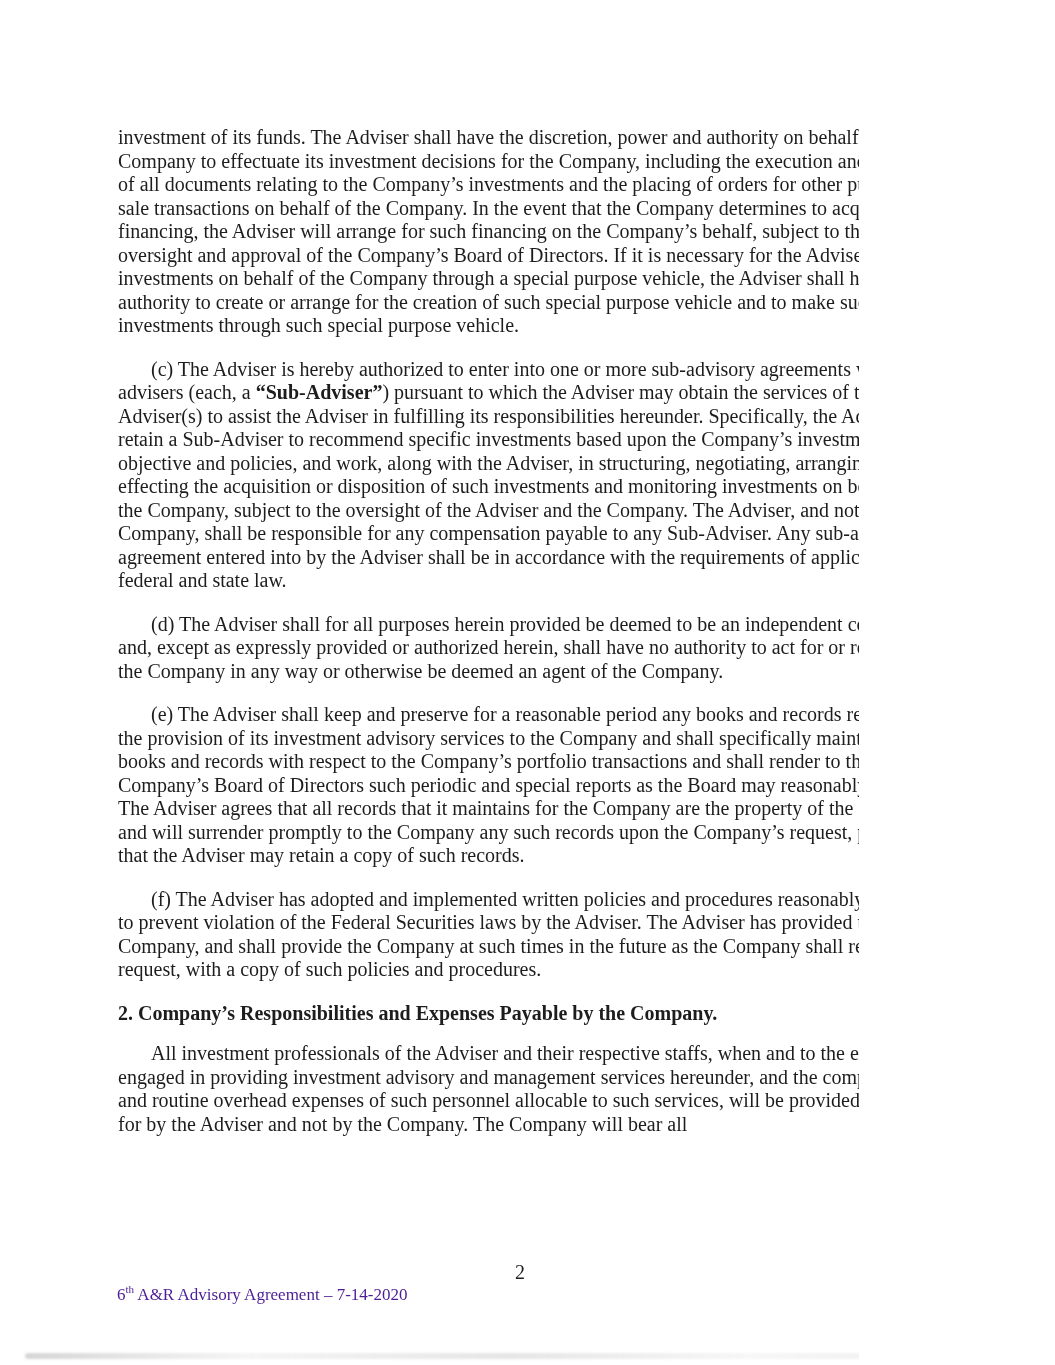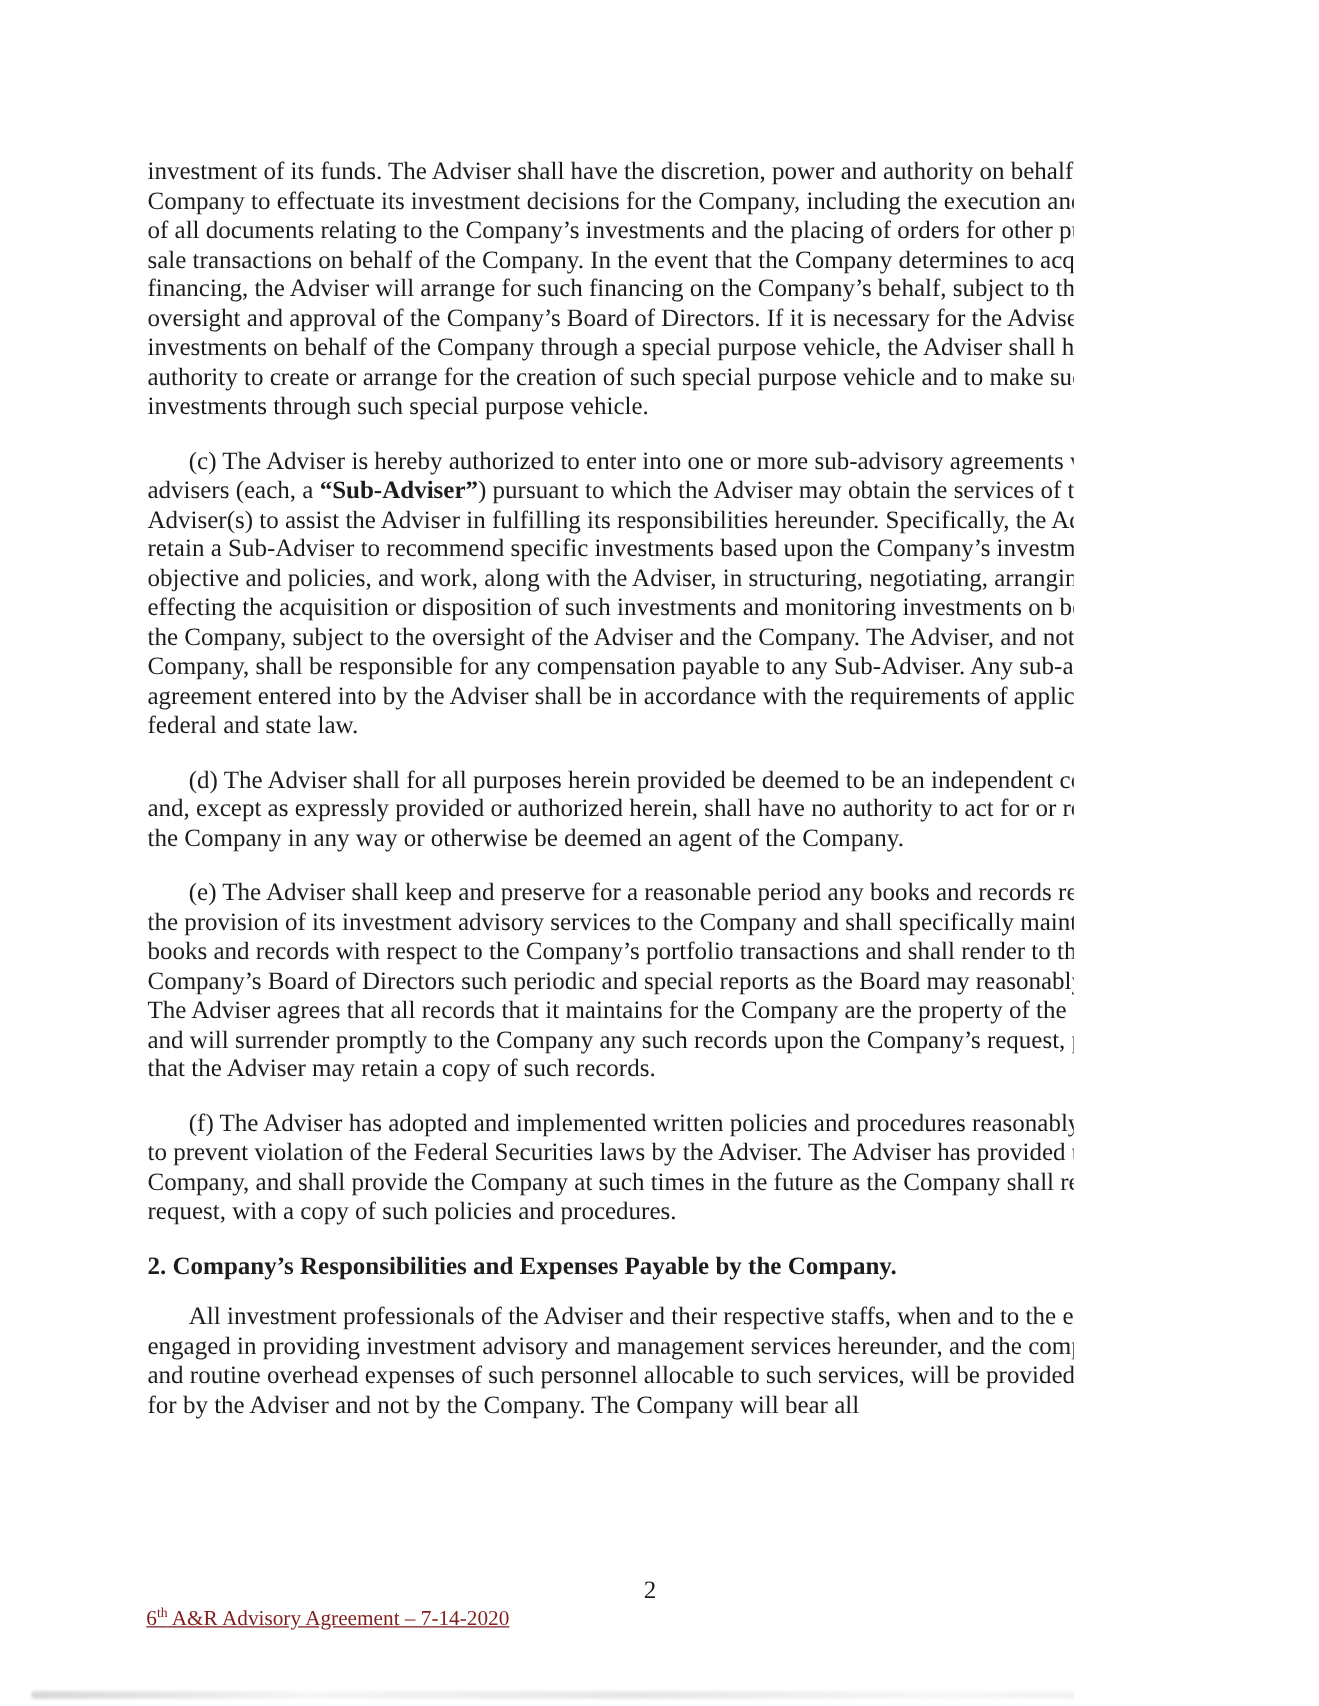--- a/index.html
+++ b/index.html
@@ -37,22 +37,21 @@
     width: 1040px;
     text-align: center;
     font-size: 20px;
     color: #1d1d1d;
   }
   .footer {
     position: absolute;
     left: 117px;
     top: 1285px;
     font-size: 17px;
-    color: #7f1d1d;
-    text-decoration: underline;
+    color: #4c1d95;
   }
   .footer sup { font-size: 11px; line-height: 0; }
   
   .artifact-bottom {
     position: absolute;
     left: 25px;
     top: 1353px;
     width: 1005px;
     height: 6px;
     background: linear-gradient(90deg,

